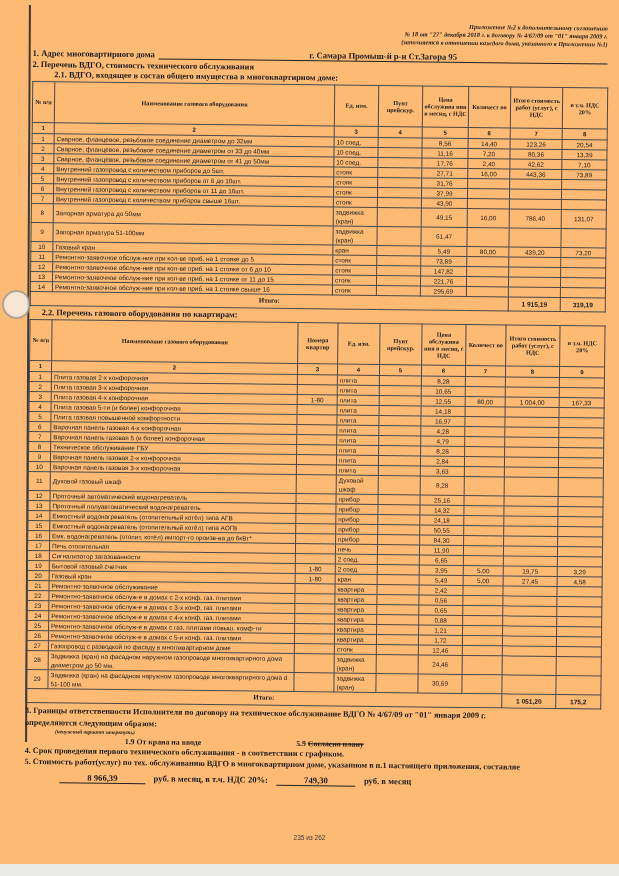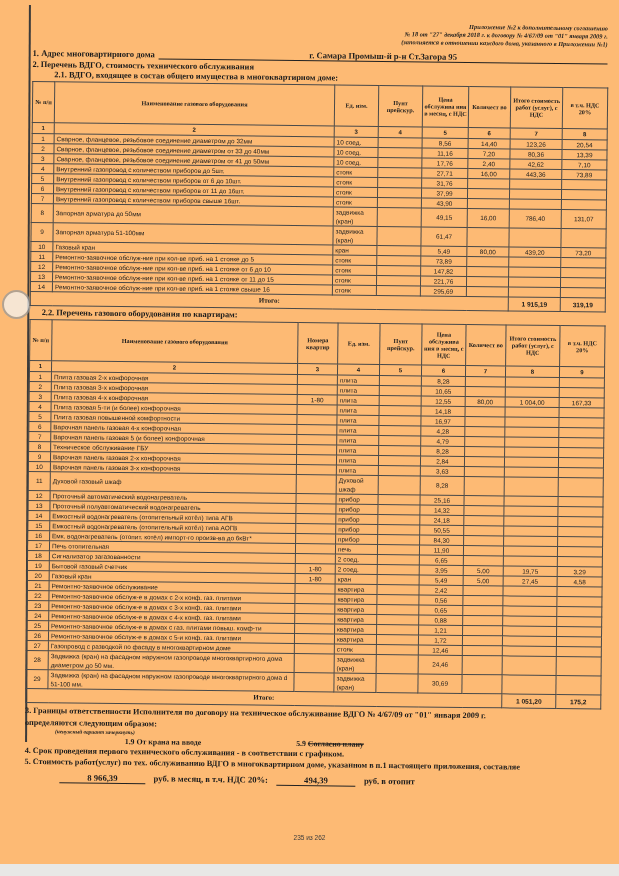--- a/index.html
+++ b/index.html
@@ -625,19 +625,19 @@
         <span class="strike">Согласно плану</span>
       </span>
     </div>
 
     <div class="sec45">4. Срок проведения первого технического обслуживания - в соответствии с графиком.</div>
     <div class="sec45">5. Стоимость работ(услуг) по тех. обслуживанию ВДГО в многоквартирном доме, указанном в п.1 настоящего приложения, составляе</div>
 
     <div class="amount-line">
       <span class="uline">8 966,39</span>
       <span class="amount-mid">руб. в месяц, в т.ч. НДС 20%:</span>
-      <span class="uline">494,39</span>
-      <span class="amount-mid">руб. в отопит</span>
+      <span class="uline">749,30</span>
+      <span class="amount-mid">руб. в месяц</span>
     </div>
   </div>
 
   <div class="pagenum">235 из 262</div>
 </div>
 
 </body></html>

